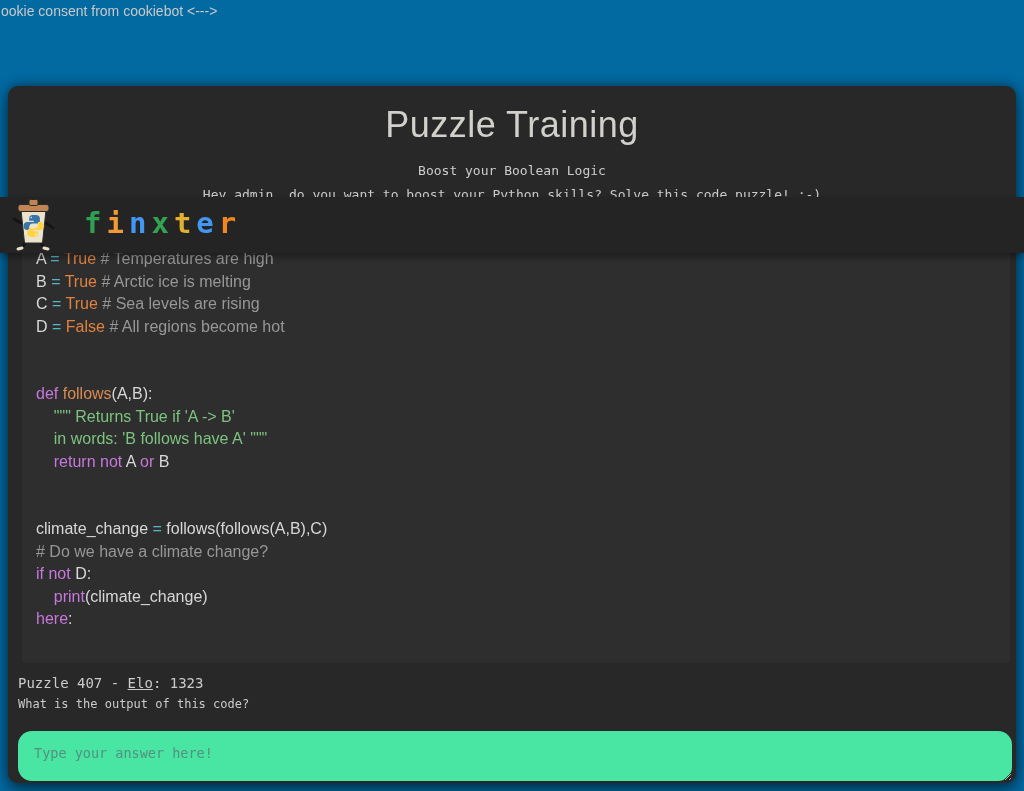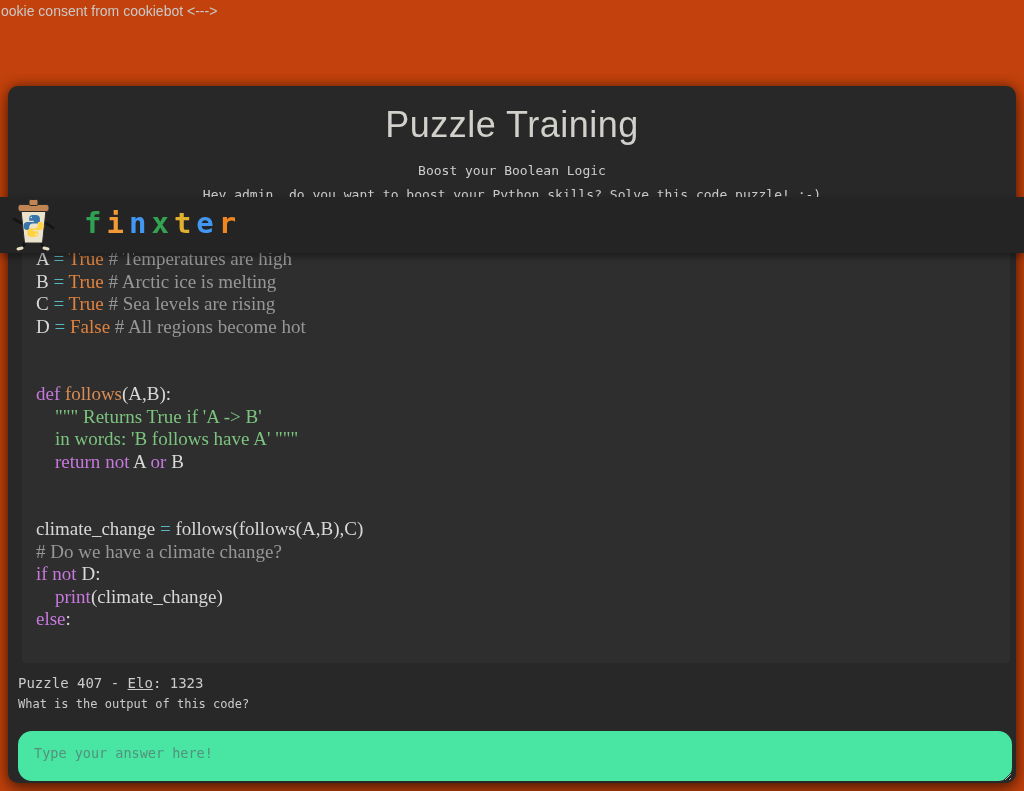--- a/index.html
+++ b/index.html
@@ -2,21 +2,21 @@
 <html><head>
 <meta charset="utf-8">
 <style>
   * { margin: 0; padding: 0; box-sizing: border-box; }
   html, body { background: #1d1d1d; }
   #stage {
     position: relative;
     width: 1024px;
     height: 791px;
     overflow: hidden;
-    background: #c2410c;
+    background: #0369a1;
     font-family: "Liberation Sans", sans-serif;
   }
 
   
   .cookie-text {
     position: absolute;
     left: 1px;
     top: 3px;
     font-size: 14px;
     color: #c9c9c9;
@@ -92,22 +92,22 @@
   
   .code-block {
     position: absolute;
     left: 14px;
     top: 152px;
     width: 988px;
     height: 425px;
     background: #2e2e2e;
     border-radius: 3px;
     padding: 10px 14px;
-    font-family: Liberation Serif, serif;
-    font-size: 19px;
+    font-family: Liberation Sans, sans-serif;
+    font-size: 16px;
     overflow: hidden;
     z-index: 2;
   }
   .code-line {
     height: 22.5px;
     line-height: 22.5px;
     white-space: pre;
   }
 
   
@@ -177,21 +177,21 @@
         <div class="code-line"><span style="color: rgb(198, 120, 221);">def</span><span style="color: rgb(216, 216, 216);"> </span><span style="color: rgb(217, 140, 84);">follows</span><span style="color: rgb(216, 216, 216);">(</span><span style="color: rgb(216, 216, 216);">A</span><span style="color: rgb(216, 216, 216);">,</span><span style="color: rgb(216, 216, 216);">B</span><span style="color: rgb(216, 216, 216);">):</span></div>
         <div class="code-line"><span style="color: rgb(124, 196, 127);">    """ Returns True if 'A -&gt; B'</span></div>
         <div class="code-line"><span style="color: rgb(124, 196, 127);">    in words: 'B follows have A' """</span></div>
         <div class="code-line"><span style="color: rgb(216, 216, 216);">    </span><span style="color: rgb(198, 120, 221);">return</span><span style="color: rgb(216, 216, 216);"> </span><span style="color: rgb(198, 120, 221);">not</span><span style="color: rgb(216, 216, 216);"> </span><span style="color: rgb(216, 216, 216);">A</span><span style="color: rgb(216, 216, 216);"> </span><span style="color: rgb(198, 120, 221);">or</span><span style="color: rgb(216, 216, 216);"> </span><span style="color: rgb(216, 216, 216);">B</span></div>
         <div class="code-line"> </div>
         <div class="code-line"> </div>
         <div class="code-line"><span style="color: rgb(216, 216, 216);">climate_change</span><span style="color: rgb(216, 216, 216);"> </span><span style="color: rgb(86, 182, 194);">=</span><span style="color: rgb(216, 216, 216);"> </span><span style="color: rgb(216, 216, 216);">follows(follows(A,B),C)</span></div>
         <div class="code-line"><span style="color: rgb(151, 151, 151);"># Do we have a climate change?</span></div>
         <div class="code-line"><span style="color: rgb(198, 120, 221);">if</span><span style="color: rgb(216, 216, 216);"> </span><span style="color: rgb(198, 120, 221);">not</span><span style="color: rgb(216, 216, 216);"> </span><span style="color: rgb(216, 216, 216);">D</span><span style="color: rgb(216, 216, 216);">:</span></div>
         <div class="code-line"><span style="color: rgb(216, 216, 216);">    </span><span style="color: rgb(198, 120, 221);">print</span><span style="color: rgb(216, 216, 216);">(</span><span style="color: rgb(216, 216, 216);">climate_change</span><span style="color: rgb(216, 216, 216);">)</span></div>
-        <div class="code-line"><span style="color: rgb(198, 120, 221);">else</span><span style="color: rgb(216, 216, 216);">:</span></div>
+        <div class="code-line"><span style="color: rgb(198, 120, 221);">here</span><span style="color: rgb(216, 216, 216);">:</span></div>
       </div>
 
     <div class="puzzle-line"><span>Puzzle 407 - </span><span class="elo-link">Elo</span><span>: 1323</span></div>
 
     <div class="question-line">What is the output of this code?</div>
 
     <textarea class="answer-area" placeholder="Type your answer here!" style="background: rgb(72, 229, 163);"></textarea>
   </div>
 
   <div class="navbar">

